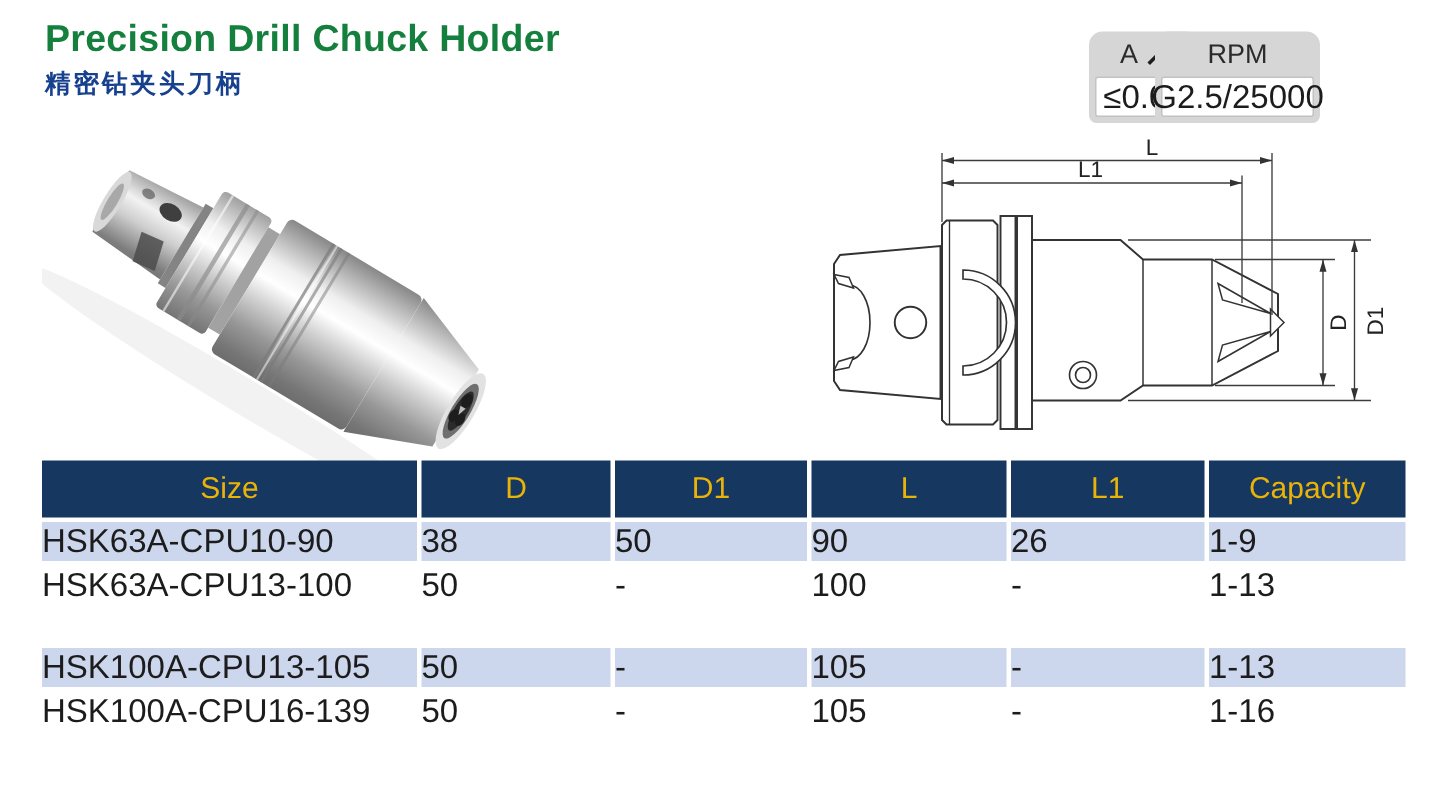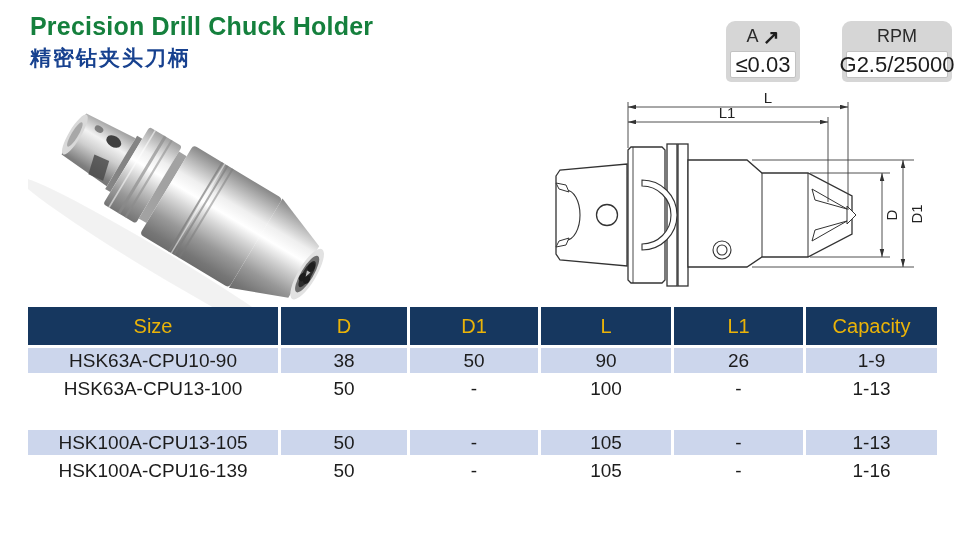--- a/index.html
+++ b/index.html
@@ -2,38 +2,38 @@
 <html><head>
 <meta charset="utf-8">
 <style>
   html,body{margin:0;padding:0;}
   body{
     width:958px;height:541px;position:relative;overflow:hidden;
     background:#ffffff;font-family:"Liberation Sans",sans-serif;
   }
   
   .title-en{position:absolute;left:30px;top:12px;font-size:25px;font-weight:bold;color:#15803d;letter-spacing:.2px;}
-  .title-zh{position:absolute;left:30px;top:44px;font-size:21px;font-weight:bold;color:#17418f;letter-spacing:2px;}
+  .title-zh{position:absolute;left:30px;top:44px;font-size:17px;font-weight:bold;color:#17418f;letter-spacing:2px;}
   
   .badge{position:absolute;top:21px;height:61px;background:#d6d6d6;border-radius:9px 9px 5px 5px;box-sizing:border-box;}
   #badge-runout{left:726px;width:74px;}
-  #badge-rpm{left:842px;width:110px;}
+  #badge-rpm{left:770px;width:110px;}
   .badge-top{height:31px;display:flex;align-items:center;justify-content:center;gap:4px;
     font-size:18px;color:#2b2b2b;}
   .badge-arrow{font-weight:bold;font-size:20px;line-height:1;color:#1e1e1e;}
   .badge-value{position:absolute;left:4px;right:4px;bottom:4px;height:25px;background:#ffffff;
     border:1px solid #c2c2c2;border-radius:2px;display:flex;align-items:center;justify-content:center;
     font-size:22px;color:#1c1c1c;}
   
   #photo{position:absolute;left:28px;top:84px;width:332px;height:224px;}
   #drawing{position:absolute;left:530px;top:90px;width:425px;height:215px;}
   
   table{position:absolute;left:25px;top:304px;width:906px;border-collapse:separate;border-spacing:3px;table-layout:fixed;}
   th{background:#16375f;color:#eab308;font-weight:normal;font-size:20px;height:38px;text-align:center;padding:0;}
-  td{font-size:19px;color:#1c1c1c;height:25px;text-align:center;padding:0;background:#ffffff;}
+  td{font-size:22px;color:#1c1c1c;height:25px;text-align:left;padding:0;background:#ffffff;}
   tr.shaded td{background:#ccd6ec;}
   tr.spacer-row td{background:transparent;height:23px;border:none;}
   text{font-family:"Liberation Sans",sans-serif;}
 </style>
 </head>
 <body>
 
 <div class="title-en">Precision Drill Chuck Holder</div>
 <div class="title-zh">精密钻夹头刀柄</div>
 

